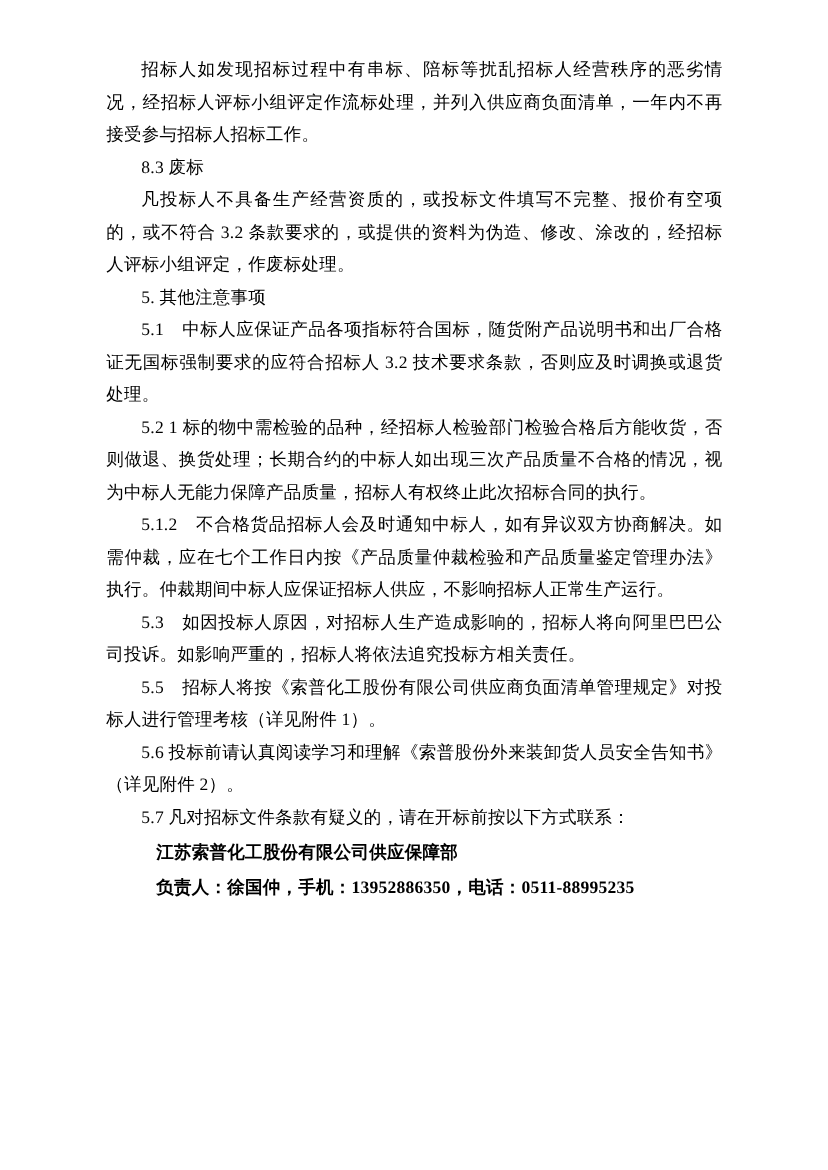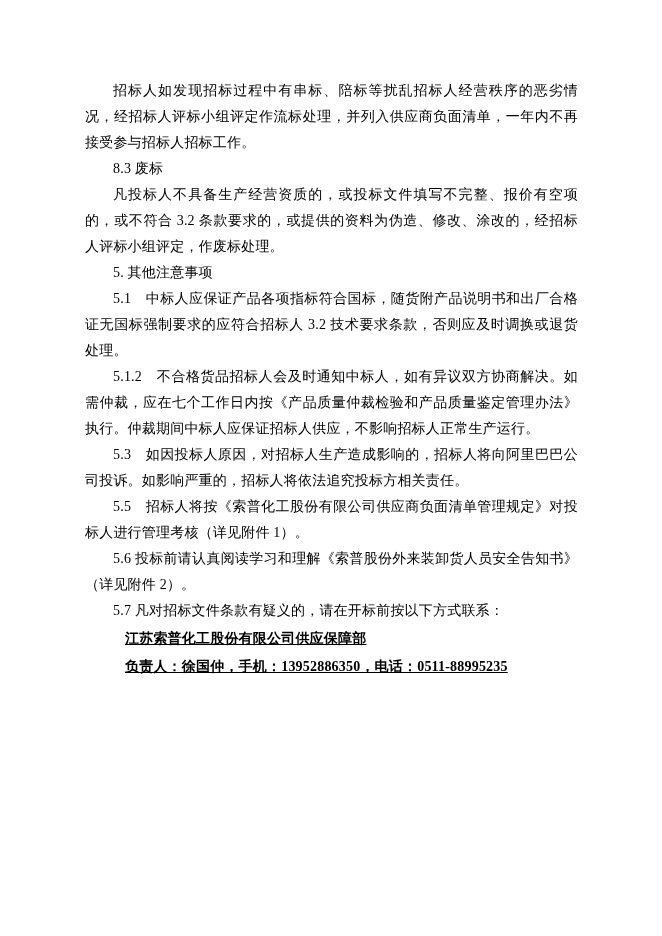--- a/index.html
+++ b/index.html
@@ -6,37 +6,36 @@
       margin: 0;
       padding: 0;
       background: #ffffff;
     }
     .page {
       position: relative;
       width: 662px;
       height: 936px;
       box-sizing: border-box;
       background: #ffffff;
-      padding: 78px 84px 0 85px;
+      padding: 44px 84px 0 85px;
       font-family: "Liberation Serif", "DejaVu Serif", serif;
       font-size: 14px;
       color: #000000;
       overflow: hidden;
     }
     .para {
       margin: 0;
       line-height: 26px;
       text-indent: 2em;
       text-align: justify;
       letter-spacing: 0.2px;
       word-break: break-all;
     }
     .contact-block {
       margin-top: 1px;
-      text-decoration: underline;
     }
     .contact-line {
       margin: 0;
       line-height: 28px;
       padding-left: 40px;
       text-indent: 0;
       font-weight: bold;
       letter-spacing: 0.2px;
       word-break: break-all;
     }
@@ -44,20 +43,21 @@
 </head>
 <body>
 
 <div class="page">
 
   <p class="para">招标人如发现招标过程中有串标、陪标等扰乱招标人经营秩序的恶劣情况，经招标人评标小组评定作流标处理，并列入供应商负面清单，一年内不再接受参与招标人招标工作。</p>
   <p class="para">8.3 废标</p>
   <p class="para">凡投标人不具备生产经营资质的，或投标文件填写不完整、报价有空项的，或不符合 3.2 条款要求的，或提供的资料为伪造、修改、涂改的，经招标人评标小组评定，作废标处理。</p>
   <p class="para">5. 其他注意事项</p>
   <p class="para">5.1　中标人应保证产品各项指标符合国标，随货附产品说明书和出厂合格证无国标强制要求的应符合招标人 3.2 技术要求条款，否则应及时调换或退货处理。</p>
+  <p class="para">5.2 1 标的物中需检验的品种，经招标人检验部门检验合格后方能收货，否则做退、换货处理；长期合约的中标人如出现三次产品质量不合格的情况，视为中标人无能力保障产品质量，招标人有权终止此次招标合同的执行。</p>
   <p class="para">5.1.2　不合格货品招标人会及时通知中标人，如有异议双方协商解决。如需仲裁，应在七个工作日内按《产品质量仲裁检验和产品质量鉴定管理办法》执行。仲裁期间中标人应保证招标人供应，不影响招标人正常生产运行。</p>
   <p class="para">5.3　如因投标人原因，对招标人生产造成影响的，招标人将向阿里巴巴公司投诉。如影响严重的，招标人将依法追究投标方相关责任。</p>
   <p class="para">5.5　招标人将按《索普化工股份有限公司供应商负面清单管理规定》对投标人进行管理考核（详见附件 1）。</p>
   <p class="para">5.6 投标前请认真阅读学习和理解《索普股份外来装卸货人员安全告知书》（详见附件 2）。</p>
   <p class="para">5.7 凡对招标文件条款有疑义的，请在开标前按以下方式联系：</p>
 
   <div class="contact-block">
     <p class="contact-line">江苏索普化工股份有限公司供应保障部</p>
     <p class="contact-line">负责人：徐国仲，手机：13952886350，电话：0511-88995235</p>
   </div>

